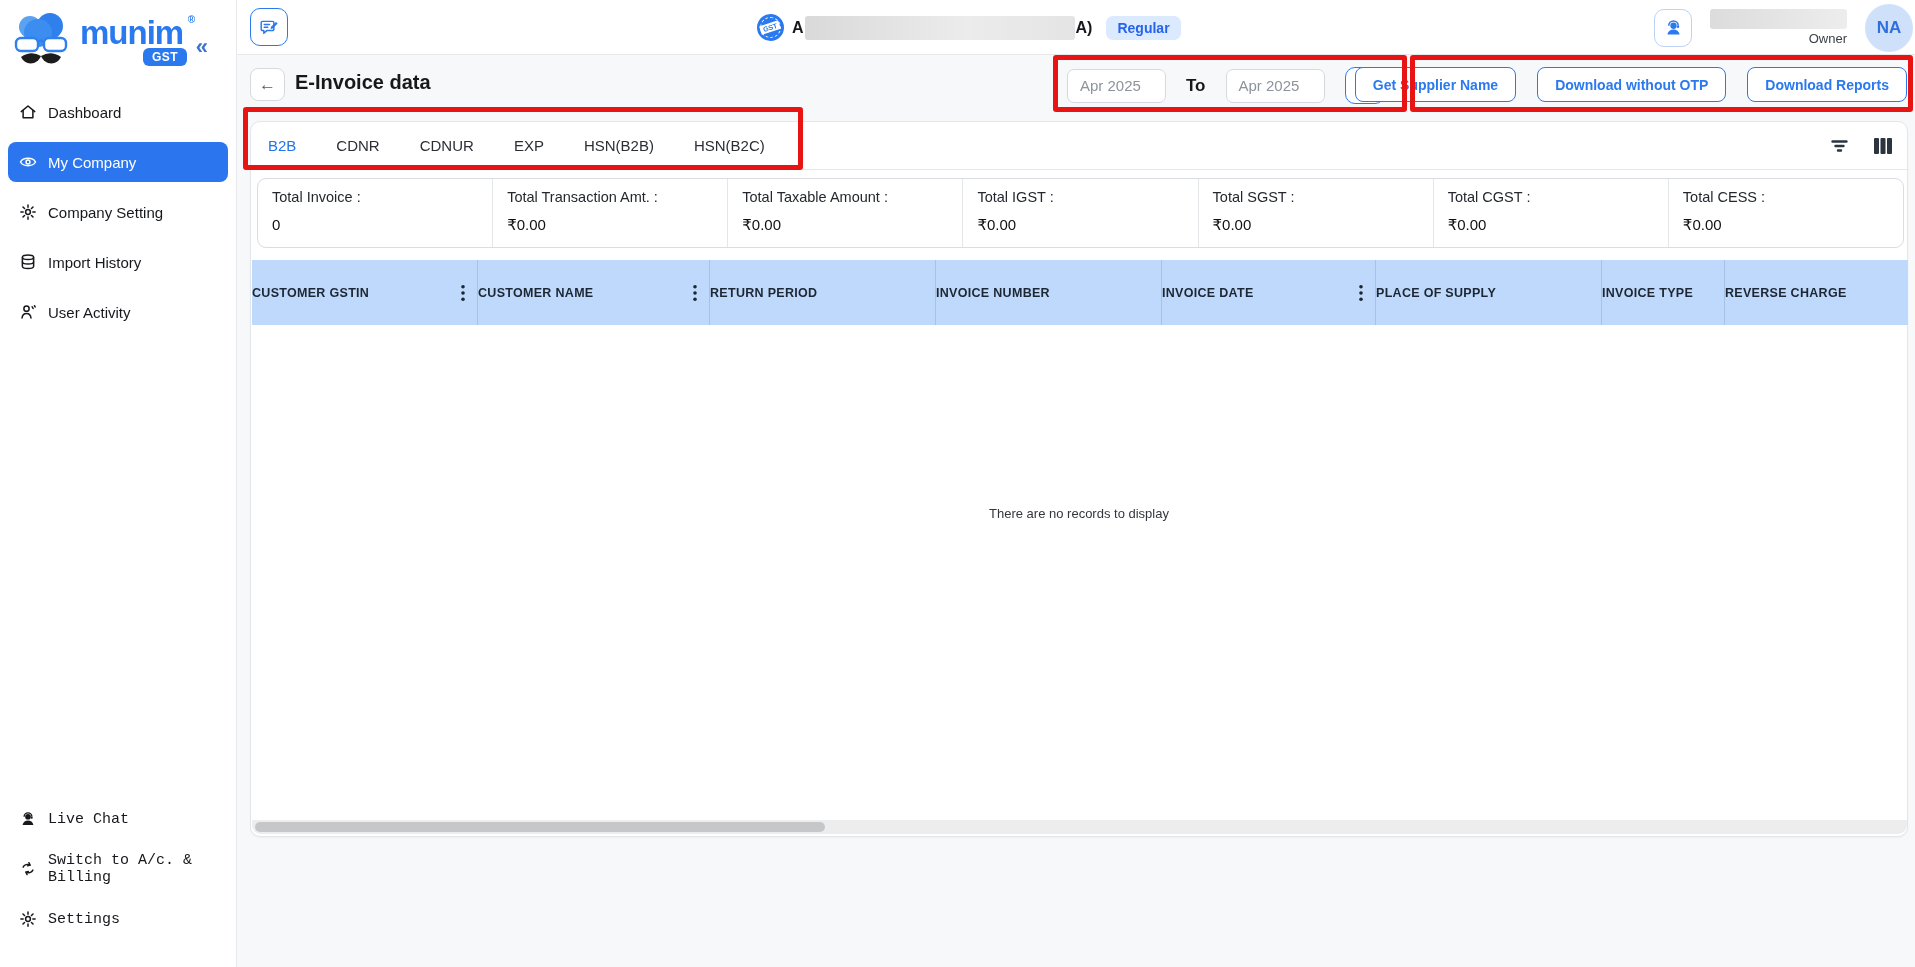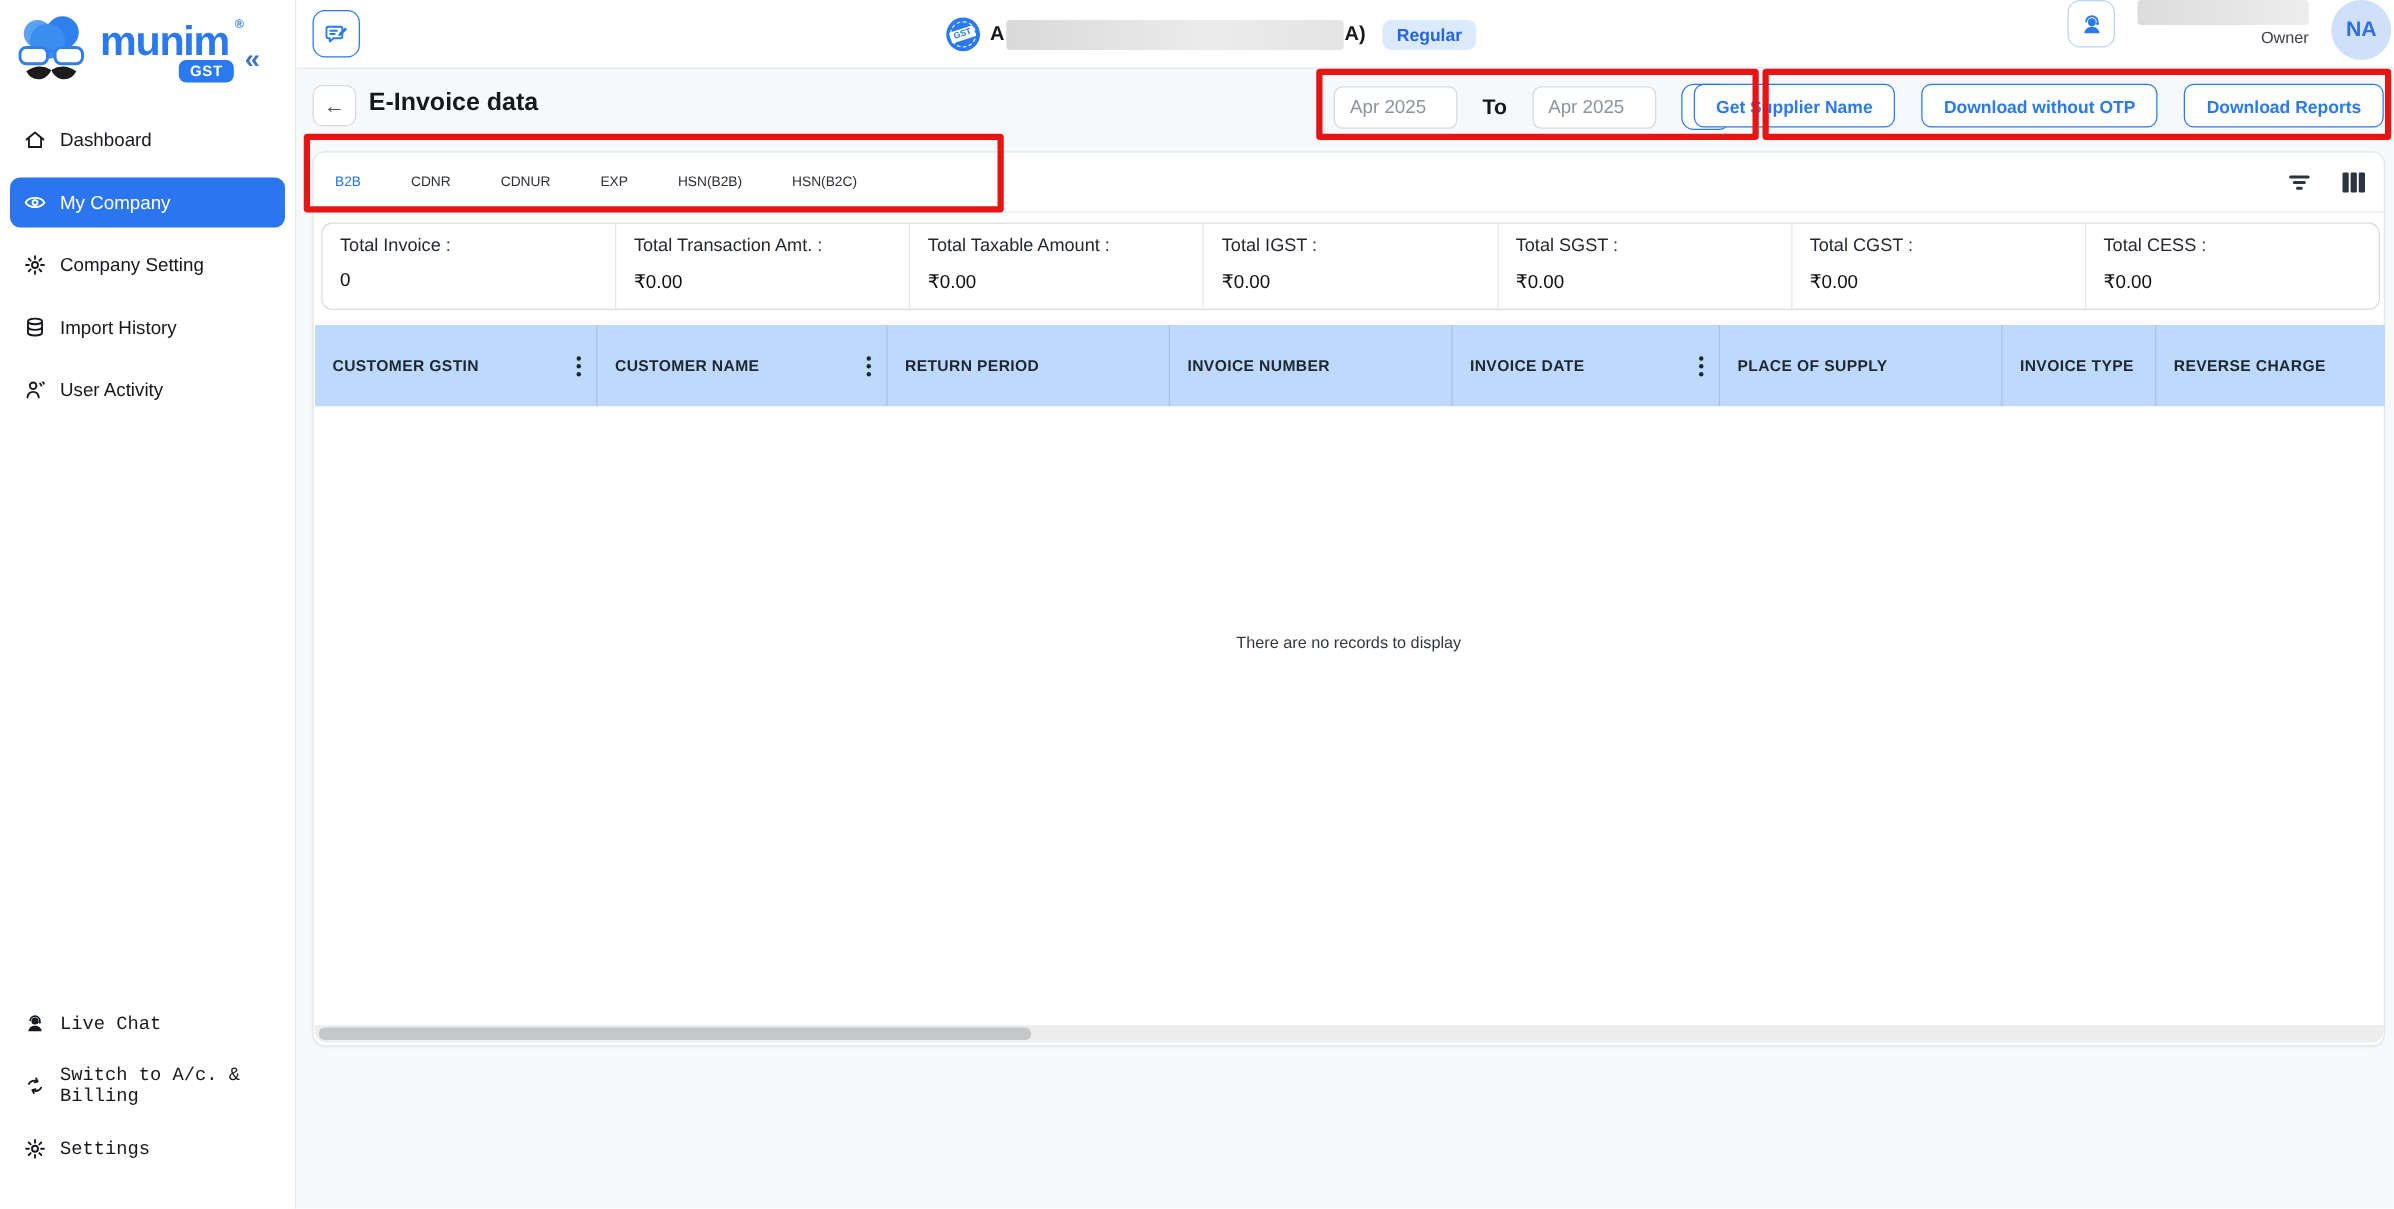--- a/index.html
+++ b/index.html
@@ -26,21 +26,21 @@
   
   .topbar { position:absolute; left:237px; top:0; width:1678px; height:55px; background:#fff; border-bottom:1px solid #e6e8eb; z-index:4; }
   .chat-btn { position:absolute; left:13px; top:8px; width:38px; height:38px; border:1.6px solid #2a79ee; border-radius:10px; background:#fff; display:flex; align-items:center; justify-content:center; cursor:pointer; }
   .company { position:absolute; left:520px; top:0; height:55px; display:flex; align-items:center; gap:8px; }
   .gst-stamp { position:relative; width:27px; height:27px; background:#2a79ee; border-radius:50%; display:flex; align-items:center; justify-content:center; flex:0 0 auto; }
   .gst-stamp::before { content:""; position:absolute; inset:3px; border:1px dashed rgba(255,255,255,.9); border-radius:50%; }
   .gst-stamp span { position:relative; background:#fff; color:#2a79ee; font-size:7px; font-weight:bold; padding:0 3px; border-radius:1px; transform:rotate(-18deg); line-height:9px; }
   .company-text { font-size:16px; font-weight:600; color:#16181c; display:flex; align-items:center; }
   .blur-block { display:inline-block; height:24px; width:270px; background:linear-gradient(90deg,#d9d9d9,#ececec 60%,#e4e4e4); border-radius:3px; margin:0 1px; vertical-align:middle; }
   .reg-badge { background:#dbeafe; color:#2563eb; font-size:14px; font-weight:600; padding:4px 11px; border-radius:7px; margin-left:6px; }
-  .top-right { position:absolute; right:2px; top:0; height:55px; display:flex; gap:18px; }
+  .top-right { position:absolute; right:2px; top:0; height:55px; display:flex; align-items:center; gap:18px; }
   .support-btn { width:38px; height:38px; border:1.6px solid #bcd3f5; border-radius:10px; background:#fff; display:flex; align-items:center; justify-content:center; color:#2a79ee; cursor:pointer; }
   .owner-wrap { display:flex; flex-direction:column; align-items:flex-end; gap:2px; }
   .owner-name-blur { width:137px; height:20px; background:linear-gradient(90deg,#dcdcdc,#ededed); border-radius:3px; }
   .owner-label { font-size:13px; color:#3c4046; }
   .avatar { width:48px; height:48px; border-radius:50%; background:#cfe1fa; color:#2f6fe0; font-weight:bold; font-size:17px; display:flex; align-items:center; justify-content:center; flex:0 0 auto; }
 
   
   .content { position:absolute; left:237px; top:55px; width:1678px; height:912px; background:#f7f8f9; }
   .page-head { position:absolute; left:0; top:0; width:100%; height:56px; }
   .back-btn { position:absolute; left:13px; top:13px; width:35px; height:33px; border:1px solid #d6d9de; border-radius:8px; background:#fff; color:#555b63; font-size:17px; display:flex; align-items:center; justify-content:center; cursor:pointer; }
@@ -49,34 +49,34 @@
   .date-input { width:99px; height:34px; border:1px solid #d6d9de; border-radius:7px; background:#fff; color:#8d939c; font-size:15px; display:flex; align-items:center; padding-left:12px; cursor:text; }
   .to-label { font-size:17px; font-weight:600; color:#16181c; }
   .refresh-btn { width:40px; height:37px; border:1.6px solid #2a79ee; border-radius:10px; background:#fff; display:flex; align-items:center; justify-content:center; cursor:pointer; }
   .action-group { position:absolute; right:8px; top:12px; display:flex; align-items:center; gap:21px;padding-left:24px; }
   .action-btn { height:35px; border:1.6px solid #2a79ee; border-radius:8px; background:#fff; color:#2a79ee; font-size:14px; font-weight:600; padding:0 17px; display:flex; align-items:center; cursor:pointer; white-space:nowrap; }
 
   
   .card { position:absolute; left:13px; top:66px; width:1658px; height:716px; background:#fff; border:1px solid #e3e6ea; border-radius:10px; box-shadow:0 1px 2px rgba(16,24,40,.04); }
   .tabbar { position:absolute; left:0; top:0; width:100%; height:48px; border-bottom:1px solid #e6e8eb; display:flex; align-items:stretch; }
   .tabs { display:flex; align-items:stretch; gap:40px; padding-left:17px; }
-  .tab { position:relative; display:flex; align-items:center; font-size:11px; color:#2b2f34; cursor:pointer; }
+  .tab { position:relative; display:flex; align-items:center; font-size:15px; color:#2b2f34; cursor:pointer; }
   .tab.active { color:#2374eb; }
   .tab.active::after { content:""; position:absolute; left:-9px; right:-9px; bottom:0; height:3px; background:#2374eb; border-radius:2px 2px 0 0; }
   .tab-icons { margin-left:auto; display:flex; align-items:center; gap:24px; padding-right:14px; }
   .tool-icon { display:flex; align-items:center; justify-content:center; cursor:pointer; }
 
   .summary { position:absolute; left:6px; top:56px; width:1647px; height:70px; background:#fff; border:1px solid #d9dce2; border-radius:9px; display:flex; }
   .sum-cell { flex:1 1 0; border-right:1px solid #e4e6ea; padding:10px 0 0 14px; }
   .sum-cell:last-child { border-right:none; }
   .sum-label { font-size:14.5px; color:#24282e; }
   .sum-value { font-size:15px; color:#111; margin-top:11px; }
 
   .thead { position:absolute; left:1px; top:138px; width:1656px; height:65px; background:#bed9fb; display:flex; }
-  .th { position:relative; display:flex; align-items:center; padding-left:14px; border-right:1px solid rgba(125,158,201,.38); font-size:12.5px; font-weight:bold; color:#1d2733; letter-spacing:.3px; }
+  .th { position:relative; display:flex; align-items:center; border-right:1px solid rgba(125,158,201,.38); font-size:12.5px; font-weight:bold; color:#1d2733; letter-spacing:.3px; }
   .th:last-child { border-right:none; }
   .kebab { position:absolute; right:12px; top:50%; transform:translateY(-50%); cursor:pointer; display:flex; }
   .empty-msg { position:absolute; left:0; top:384px; width:1656px; text-align:center; font-size:13px; color:#33373d; }
 
   .hscroll { position:absolute; left:1px; bottom:2px; width:1655px; height:14px; background:#ededee; border-radius:0 0 9px 9px; }
   .hscroll-thumb { position:absolute; left:3px; top:2px; width:570px; height:10px; background:#c6c7c9; border-radius:6px; cursor:grab; }
 
   
   .anno { position:absolute; border:5px solid #e81414; border-radius:3px; z-index:60; pointer-events:none; }
   .anno-dates { left:1053px; top:55px; width:354px; height:57px; }

